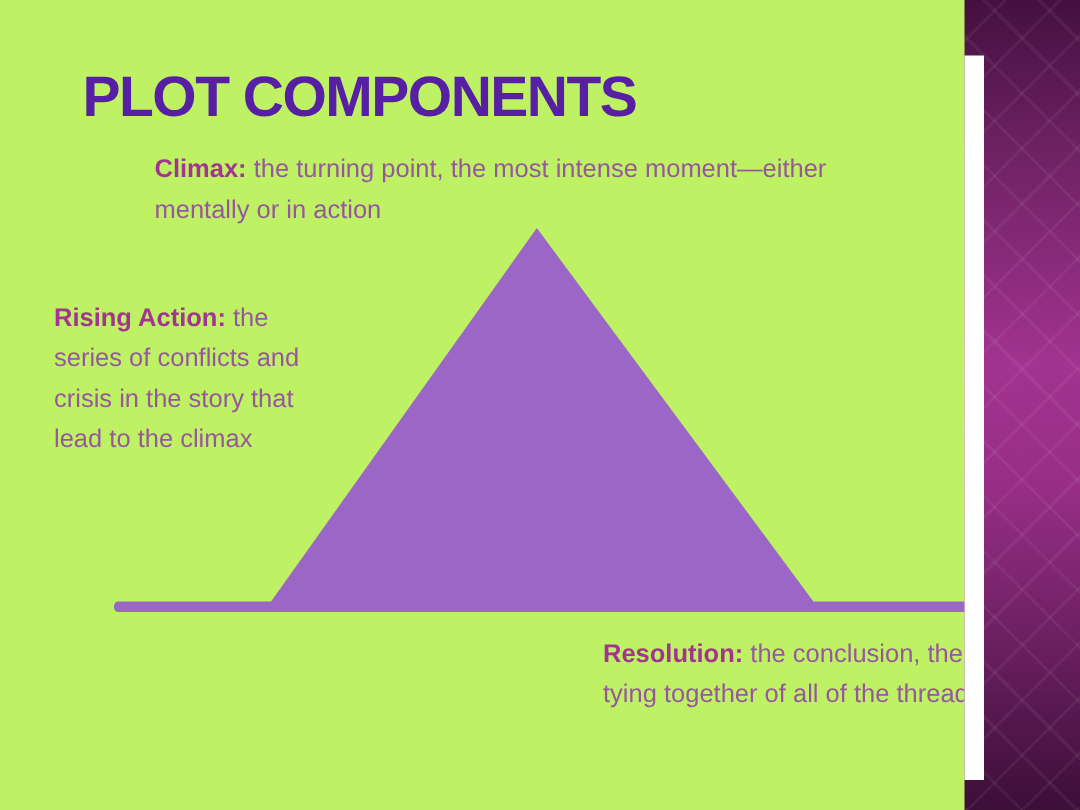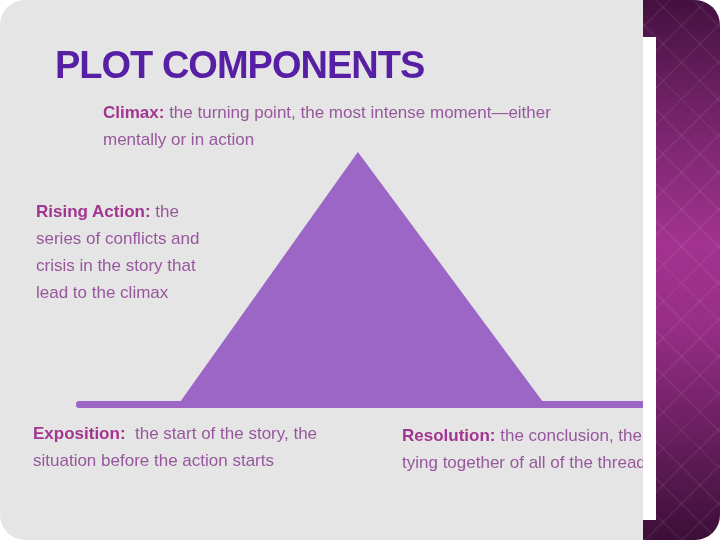--- a/index.html
+++ b/index.html
@@ -4,24 +4,23 @@
 <style>
   html, body {
     margin: 0;
     padding: 0;
     background: #ffffff;
   }
   .slide {
     position: relative;
     width: 720px;
     height: 540px;
-    background: #e5e5e5;
+    background: #bef264;
     overflow: hidden;
     font-family: "Liberation Sans", "DejaVu Sans", sans-serif;
-    border-radius: 25px;
   }
   .title {
     position: absolute;
     left: 55px;
     top: 46px;
     margin: 0;
     font-size: 38px;
     line-height: 38px;
     font-weight: 800;
     letter-spacing: -1px;
@@ -89,21 +88,20 @@
 
 <div class="slide">
 
   <h1 class="title">PLOT COMPONENTS</h1>
 
   <div class="def def-climax"><span class="term">Climax:</span><span class="body"> the turning point, the most intense moment—either mentally or in action</span></div>
 
   <div class="def def-rising"><span class="term">Rising Action:</span><span class="body"> the series of conflicts and crisis in the story that lead to the climax</span></div>
 
 
-  <div class="def def-exposition"><span class="term">Exposition:</span><span class="body">  the start of the story, the situation before the action starts</span></div>
 
   <div class="def def-resolution"><span class="term">Resolution:</span><span class="body"> the conclusion, the tying together of all of the threads</span></div>
 
   <div class="pyramid-triangle"></div>
   <div class="pyramid-baseline"></div>
 
   <div class="right-border">
     <div class="notch"></div>
   </div>
 

